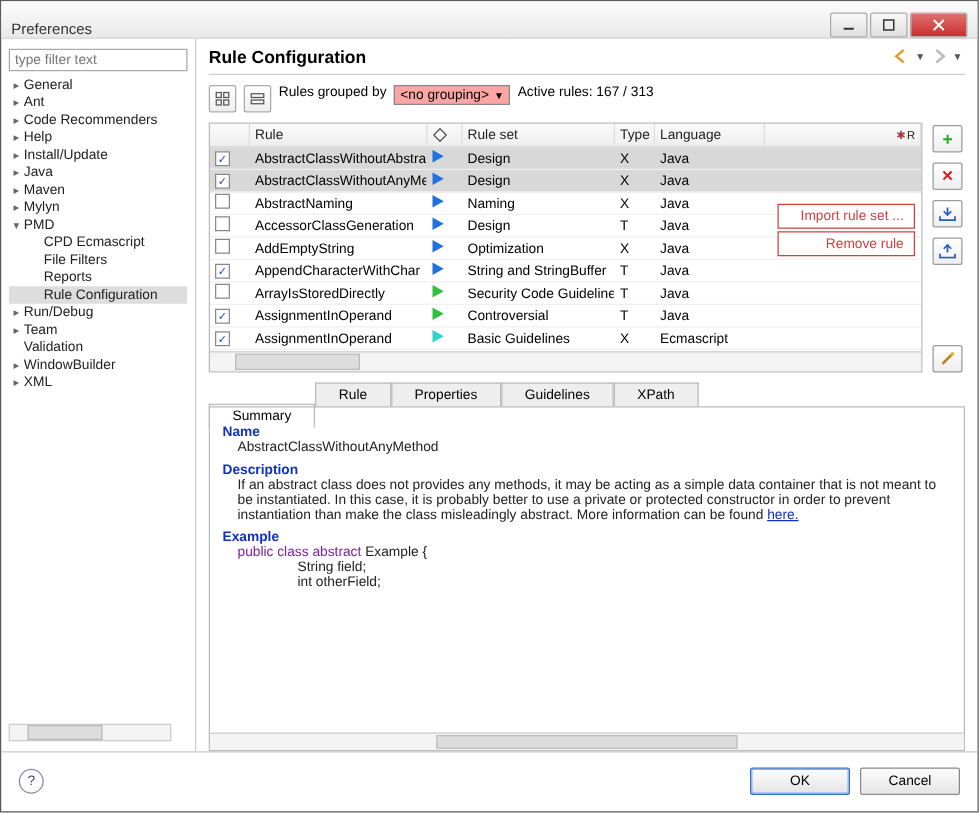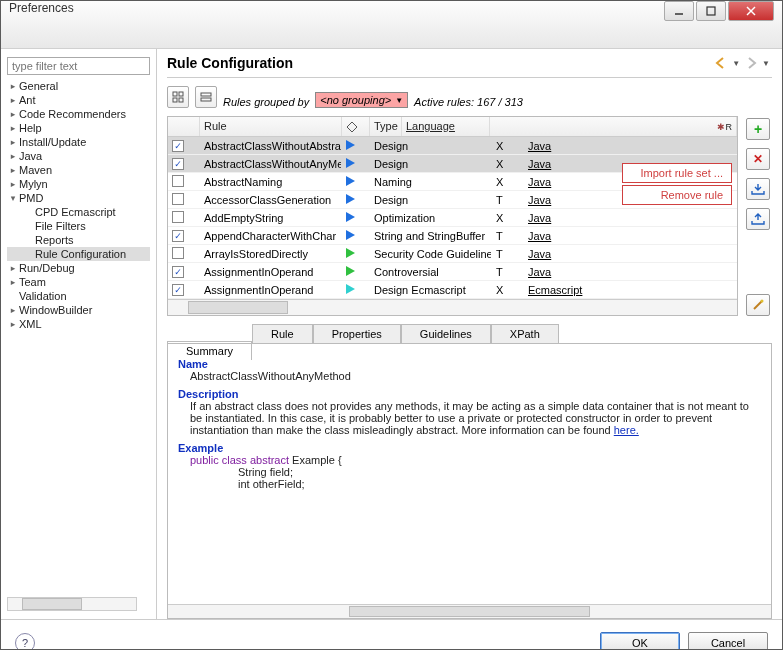--- a/index.html
+++ b/index.html
@@ -1,19 +1,19 @@
 <!DOCTYPE html>
 <html><head>
 <meta charset="utf-8">
 <style>
 * { box-sizing: border-box; margin: 0; padding: 0; font-family: "Segoe UI", Tahoma, sans-serif; font-size: 11px; }
 body { background: #fff; width: 783px; height: 650px; overflow: hidden; border: 1px solid #5a5a5a; position: relative; }
 
 
-.titlebar { height: 48px; background: linear-gradient(#fdfdfd, #e8e8e8); border-bottom: 1px solid #d0d0d0; display: flex; align-items: flex-start; padding: 0 8px; }
+.titlebar { height: 30px; background: linear-gradient(#fdfdfd, #e8e8e8); border-bottom: 1px solid #d0d0d0; display: flex; align-items: flex-end; padding: 0 8px; }
 .titlebar .title { flex: 1; font-size: 12px; color: #333; }
 .winbtns { display: flex; gap: 0; }
 .winbtn { width: 30px; height: 20px; border: 1px solid #aaa; background: linear-gradient(#f8f8f8,#e0e0e0); display: flex; align-items: center; justify-content: center; border-radius: 2px; margin-left: 2px; }
 .winbtn.close { background: linear-gradient(#e07070,#c83030); color: #fff; width: 46px; }
 .winbtn svg { width: 10px; height: 10px; }
 
 
 .mainarea { display: flex; height: 570px; }
 
 
@@ -27,35 +27,35 @@
 .left-scroll { height:14px; border:1px solid #ccc; margin-top:4px; width:130px; position:relative; background:#f4f4f4; }
 .left-scroll .thumb { position:absolute; left:14px; width:60px; top:0; bottom:0; background:#ddd; border:1px solid #bbb; }
 
 
 .rightpane { flex: 1; display:flex; flex-direction:column; padding: 6px 10px 0 10px; }
 .header { display:flex; align-items:center; border-bottom:1px solid #ccc; padding-bottom:6px; }
 .header h1 { font-size: 14px; font-weight: bold; flex:1; }
 .navarrow { width:14px; height:14px; margin:0 2px; }
 .tri { font-size:8px; color:#555; margin:0 2px; }
 
-.toolbar-row { display:flex; align-items:flex-end; gap:6px; padding:8px 0;font-style:italic; }
+.toolbar-row { display:flex; align-items:flex-start; gap:6px; padding:8px 0; }
 .tbtn { width:22px; height:22px; border:1px solid #aaa; background:linear-gradient(#fff,#eee); border-radius:2px; display:flex; align-items:center; justify-content:center; }
 .dropdown { border:1px solid #888; padding:1px 4px; background:#fca5a5; display:inline-flex; align-items:center; }
 .dropdown .dd-arrow { margin-left:4px; font-size:8px; }
 
 .ruletable-wrap { display:flex; gap:6px; }
 .ruletable { flex:1; border:1px solid #bbb; height: 200px; display:flex; flex-direction:column; overflow:hidden; }
 .rt-head { display:flex; background:linear-gradient(#fafafa,#eee); border-bottom:1px solid #ccc; }
 .rt-head .col { border-right:1px solid #ddd; padding:3px 4px; font-weight:normal; color:#222; }
 .col-chk { width:32px; }
 .col-rule { width:142px; }
 .col-pri { width:28px; }
 .col-set { width:122px; }
 .col-type { width:32px; }
-.col-lang { width:88px;text-decoration:underline; }
+.col-lang { width:88px; }
 .col-tail { flex:1; }
 .rt-body { flex:1; overflow:hidden; }
 .rt-row { display:flex; border-bottom:1px solid #f0f0f0; height:18px; align-items:center; }
 .rt-row.sel { background:#d8d8d8; }
 .rt-row .col { padding:1px 4px; white-space:nowrap; overflow:hidden; border-right:1px solid transparent; }
 .chk { width:12px; height:12px; border:1px solid #888; display:inline-flex; align-items:center; justify-content:center; background:#fff; }
 .chk.checked::after { content:"✓"; font-size:9px; color:#2050c0; }
 .tri-icon { width:0; height:0; border-top:5px solid transparent; border-bottom:5px solid transparent; display:inline-block; }
 .tri-blue { border-left:9px solid #2070e0; }
 .tri-green { border-left:9px solid #30c040; }
@@ -222,20 +222,21 @@
     </div>
 
     <div class="ruletable-wrap">
       <div class="ruletable">
         <div class="rt-head">
           <div class="col col-chk"></div>
           <div class="col col-rule">Rule</div>
           <div class="col col-pri"><svg width="12" height="12" style="vertical-align:middle">
                 <path d="M6 1 L11 6 L6 11 L1 6 Z" fill="none" stroke="#555"></path>
               </svg></div>
+          <div class="col col-set">Rule set</div>
           <div class="col col-type">Type</div>
           <div class="col col-lang">Language</div>
           <div class="col col-tail" style="display:flex;align-items:center;justify-content:flex-end;padding-right:4px;">
               <span style="font-size:9px;color:#a04040">✱</span>
               <span style="font-size:9px;margin-left:1px">R</span>
             </div>
         </div>
         <div class="rt-body" id="rt-body">
             <div class="rt-row sel">
               <div class="col col-chk"><span class="chk checked"></span></div>
@@ -306,21 +307,21 @@
               <div class="col col-pri"><span class="tri-icon tri-green"></span></div>
               <div class="col col-set">Controversial</div>
               <div class="col col-type">T</div>
               <div class="col col-lang">Java</div>
               <div class="col col-tail"></div>
             </div>
             <div class="rt-row">
               <div class="col col-chk"><span class="chk checked"></span></div>
               <div class="col col-rule">AssignmentInOperand</div>
               <div class="col col-pri"><span class="tri-icon tri-cyan"></span></div>
-              <div class="col col-set">Design Ecmascript</div>
+              <div class="col col-set">Basic Guidelines</div>
               <div class="col col-type">X</div>
               <div class="col col-lang">Ecmascript</div>
               <div class="col col-tail"></div>
             </div>
           </div>
         <div class="rt-scroll-h">
             <div class="thumb"></div>
           </div>
       </div>
       <div class="sidebuttons">

